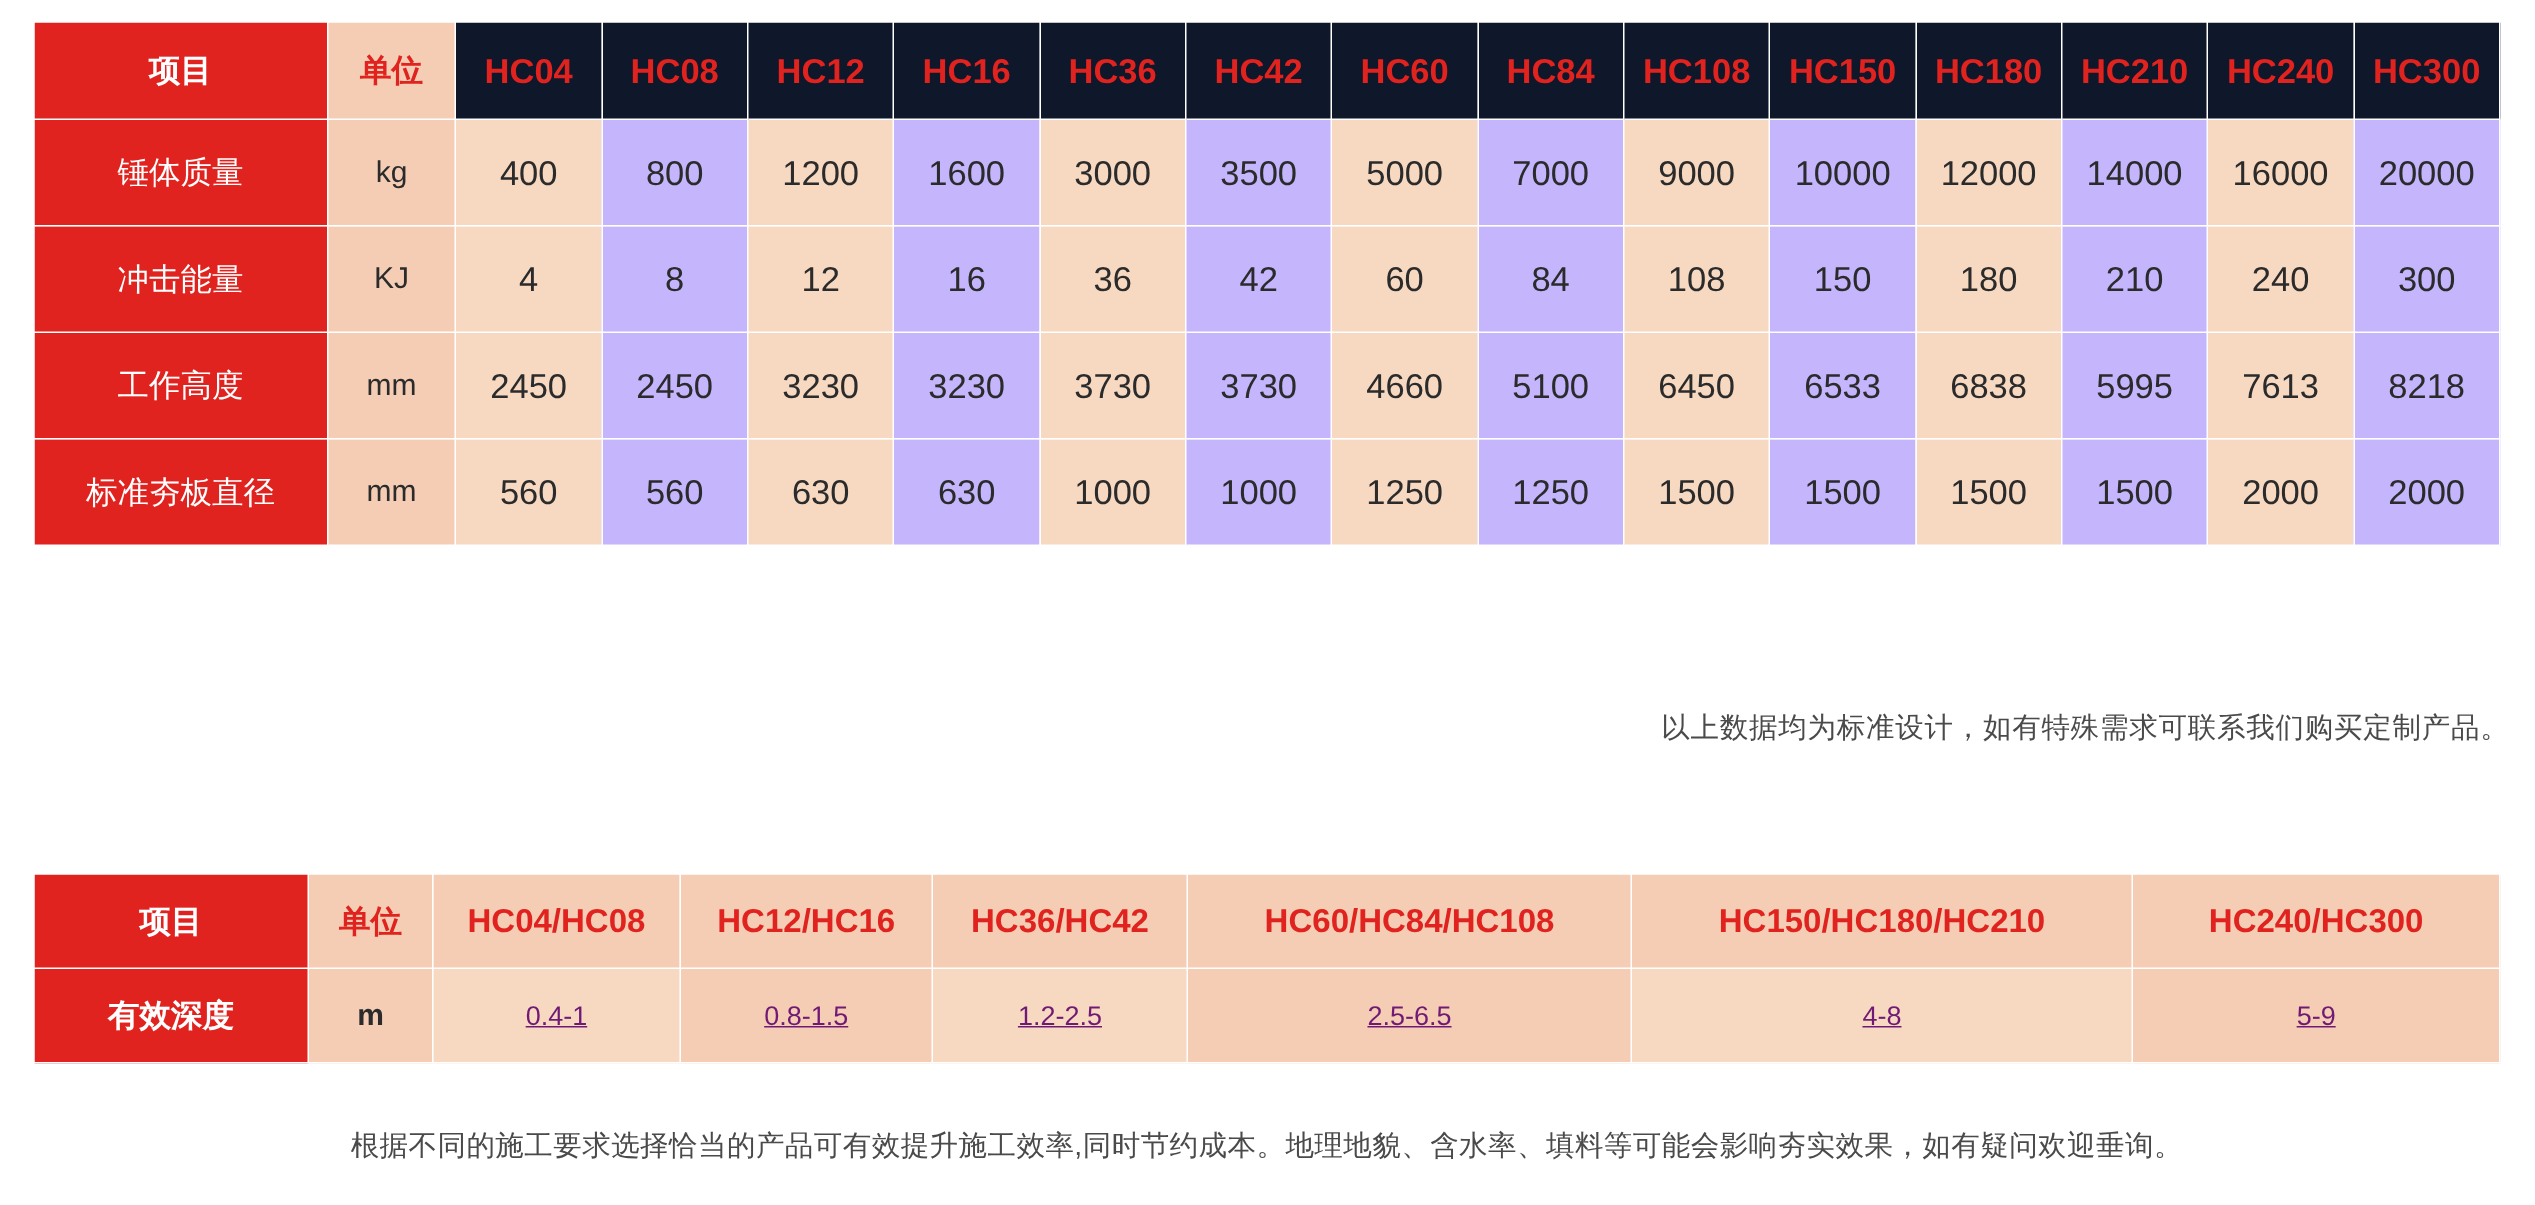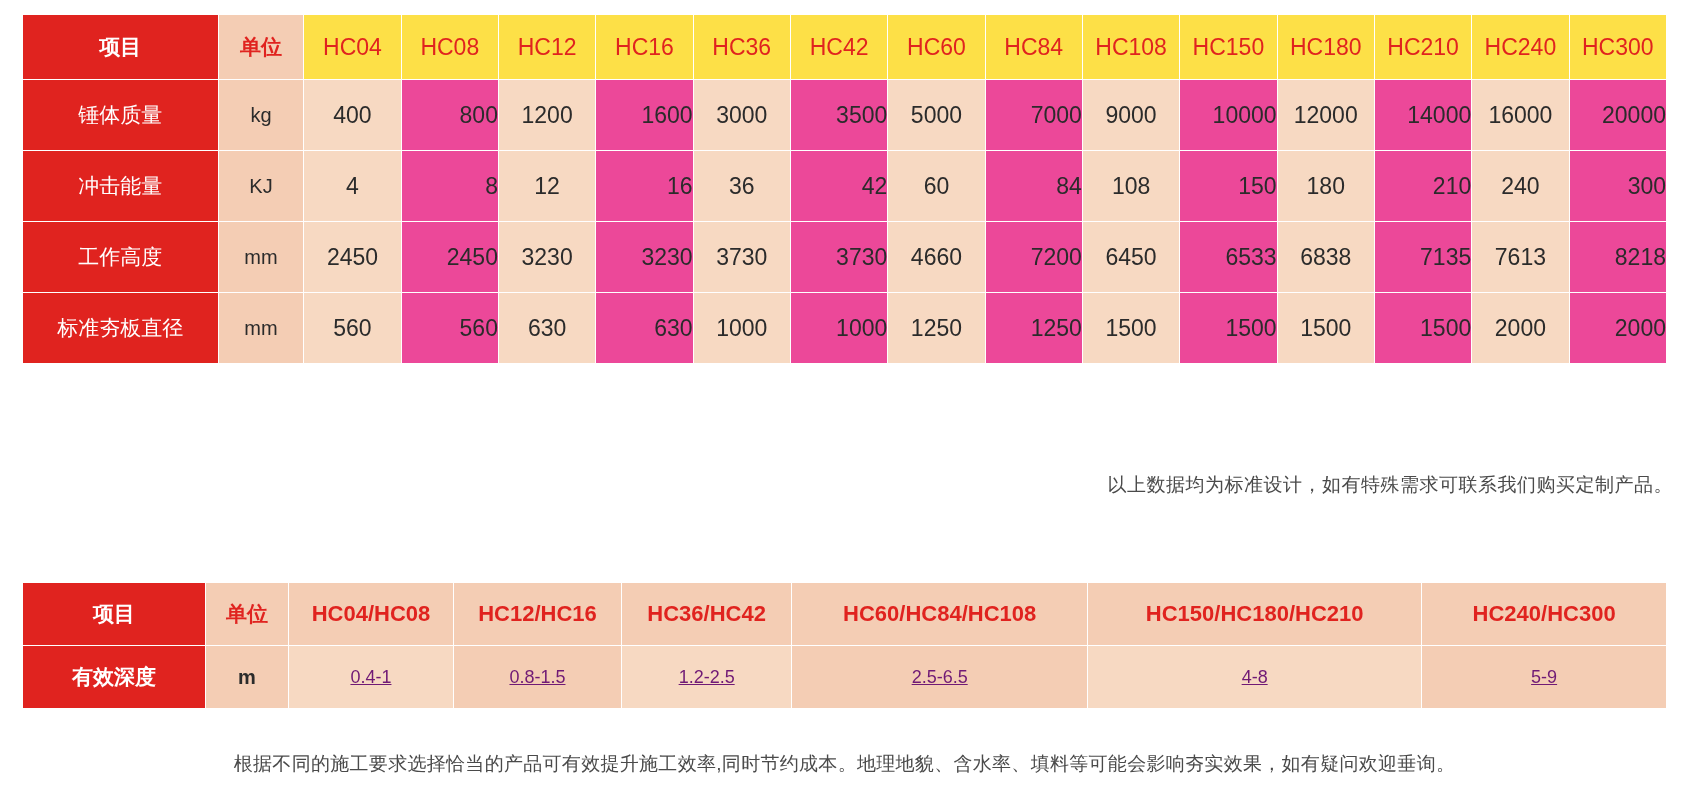--- a/index.html
+++ b/index.html
@@ -44,23 +44,23 @@
     height: 64px;
   }
   .hdr-unit {
     background: #f4cdb4;
     color: #e0231f;
     font-weight: bold;
     font-size: 21px;
     height: 64px;
   }
   .hdr-model {
-    background: #fde047;
+    background: #0f172a;
     color: #e0231f;
-    font-weight: normal;
+    font-weight: bold;
     font-size: 23px;
     height: 64px;
   }
   
   .rowlabel {
     background: #e0231f;
     color: #ffffff;
     font-weight: normal;
     font-size: 21px;
     height: 70px;
@@ -71,22 +71,21 @@
     font-size: 20px;
     height: 70px;
   }
   .valcell {
     background: #f7d9c2;
     color: #2b2b2b;
     font-size: 23px;
     height: 70px;
   }
   .valcell.alt {
-    background: #ec4899;
-    text-align: right;
+    background: #c4b5fd;
   }
 
   
   col.c-item   { width: 183px; }
   col.c-unit   { width: 80px;  }
   col.c-model  { width: 91px;  }
 
   .note1 {
     position: absolute;
     left: 28px;
@@ -257,25 +256,25 @@
         <tr>
           <td class="rowlabel">工作高度</td>
           <td class="unitcell">mm</td>
           <td class="valcell">2450</td>
           <td class="valcell alt">2450</td>
           <td class="valcell">3230</td>
           <td class="valcell alt">3230</td>
           <td class="valcell">3730</td>
           <td class="valcell alt">3730</td>
           <td class="valcell">4660</td>
-          <td class="valcell alt">7200</td>
+          <td class="valcell alt">5100</td>
           <td class="valcell">6450</td>
           <td class="valcell alt">6533</td>
           <td class="valcell">6838</td>
-          <td class="valcell alt">7135</td>
+          <td class="valcell alt">5995</td>
           <td class="valcell">7613</td>
           <td class="valcell alt">8218</td>
         </tr>
 
 
         <tr>
           <td class="rowlabel">标准夯板直径</td>
           <td class="unitcell">mm</td>
           <td class="valcell">560</td>
           <td class="valcell alt">560</td>

